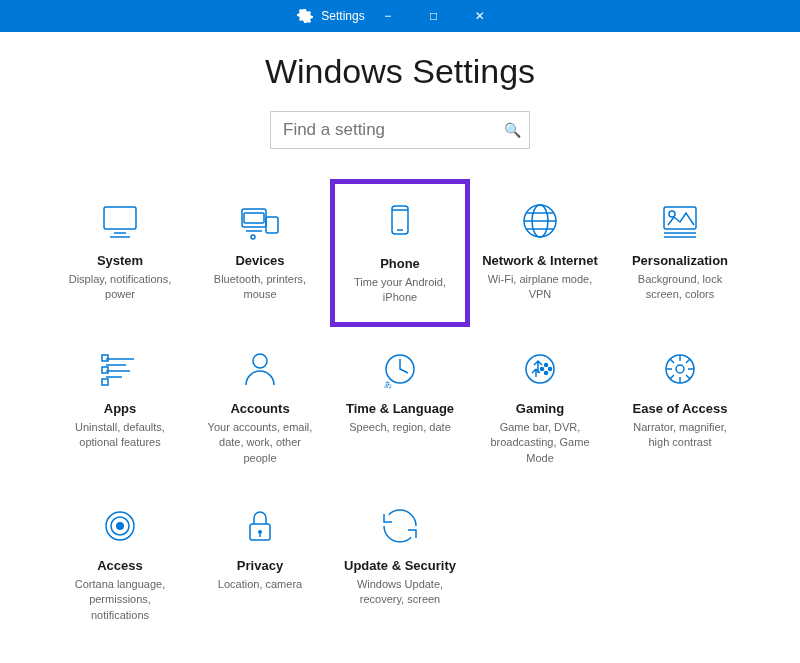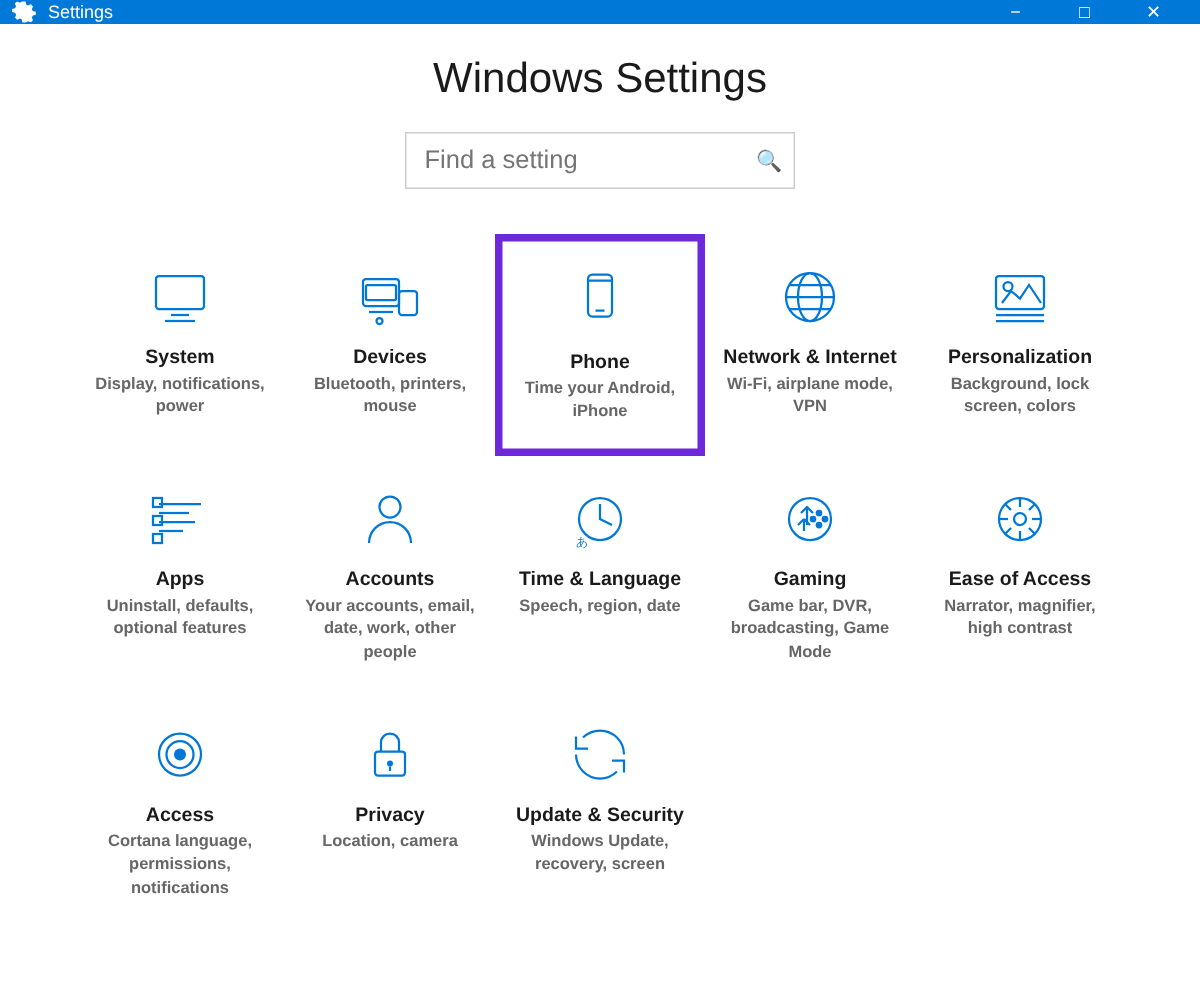--- a/index.html
+++ b/index.html
@@ -7,25 +7,25 @@
     body {
       width: 800px;
       height: 663px;
       font-family: 'Segoe UI', Arial, sans-serif;
       background: #fff;
       overflow: hidden;
     }
 
     .title-bar {
       background: #0078d7;
-      height: 16px;
-      display: flex;
-      align-items: center;
-      padding: 0 8px;
-      justify-content: space-between;
+      height: 32px;
+      display: flex;
+      align-items: center;
+      padding: 0 24px;
+      justify-content: center;
     }
 
     .title-bar-left {
       display: flex;
       align-items: center;
       gap: 8px;
     }
 
     .title-bar-icon {
       width: 16px;
@@ -56,21 +56,21 @@
     }
 
     .content {
       padding: 20px 40px;
       height: calc(663px - 32px);
       overflow-y: auto;
     }
 
     .page-title {
       text-align: center;
-      font-size: 28px;
+      font-size: 34px;
       font-weight: 300;
       color: #1a1a1a;
       margin-bottom: 20px;
     }
 
     .search-bar {
       display: flex;
       justify-content: center;
       margin-bottom: 30px;
     }
@@ -142,21 +142,20 @@
       font-size: 13px;
       font-weight: 600;
       color: #1a1a1a;
       margin-bottom: 4px;
     }
 
     .settings-item-desc {
       font-size: 11px;
       color: #666;
       line-height: 1.4;
-      font-weight: bold;
     }
   </style>
 </head>
 <body>
 
 <div class="title-bar">
   <div class="title-bar-left">
     <svg class="title-bar-icon" viewBox="0 0 16 16" fill="white">
       <path d="M8 5a3 3 0 100 6A3 3 0 008 5zM6.5 8a1.5 1.5 0 113 0 1.5 1.5 0 01-3 0z"></path>
       <path d="M7 1h2l.5 2a5 5 0 011.2.7l1.9-.8 1.4 1.4-.8 1.9c.3.4.5.8.7 1.2l2 .5v2l-2 .5a5 5 0 01-.7 1.2l.8 1.9-1.4 1.4-1.9-.8a5 5 0 01-1.2.7L9 15H7l-.5-2a5 5 0 01-1.2-.7l-1.9.8-1.4-1.4.8-1.9A5 5 0 012 8.5L0 8V6l2-.5c.2-.4.4-.8.7-1.2L1.9 2.4 3.3 1 5.2 1.8C5.6 1.5 6 1.3 6.5 1.1L7 1z"></path>

